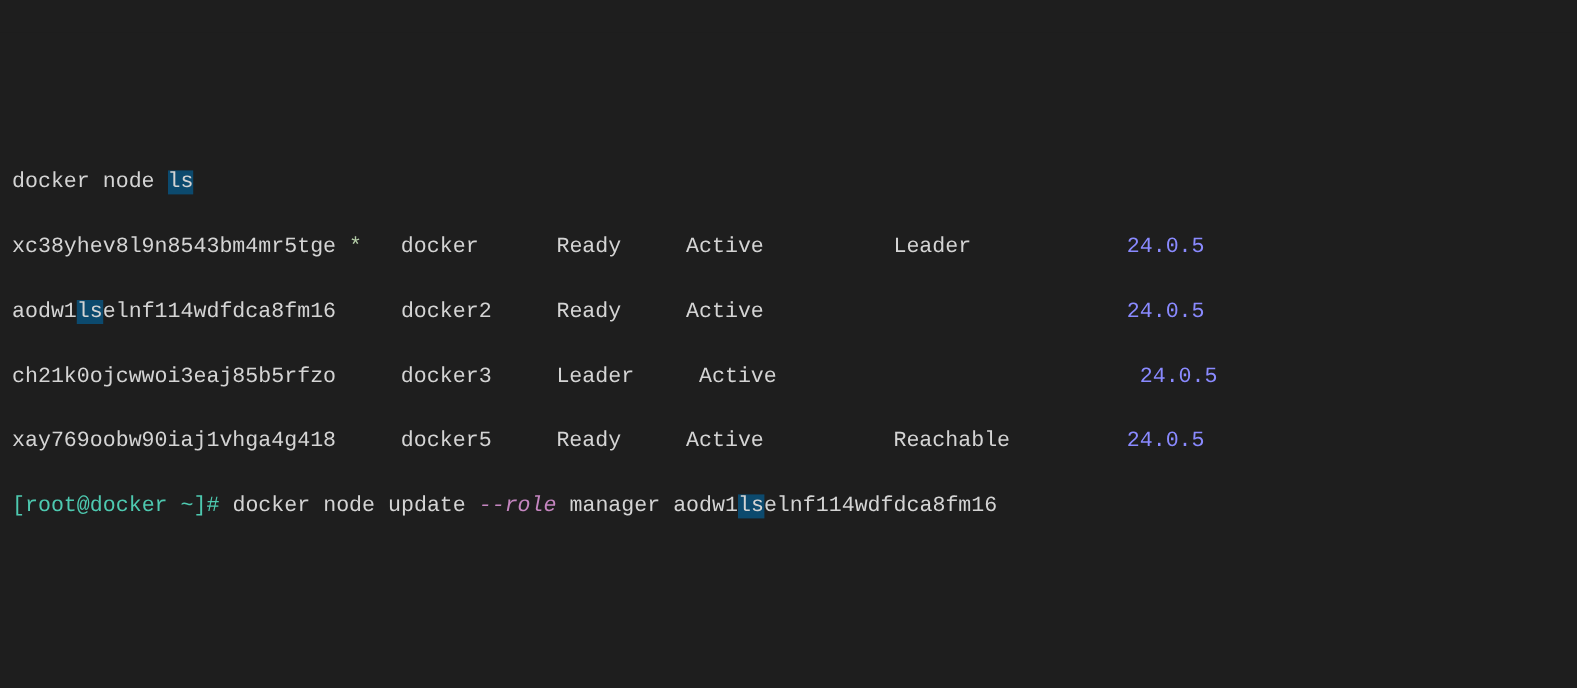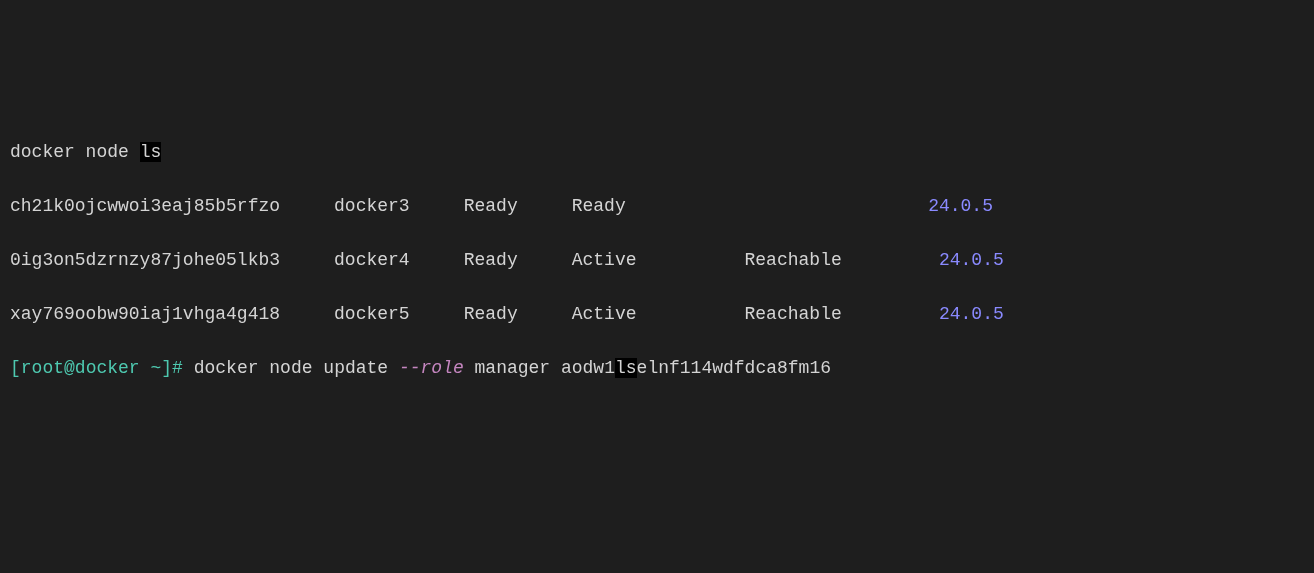--- a/index.html
+++ b/index.html
@@ -20,31 +20,32 @@
   .bracket { color: #4ec9b0; }
   .user   { color: #4ec9b0; }
   .at     { color: #4ec9b0; }
   .host   { color: #4ec9b0; font-family: Liberation Mono, monospace; }
   .path   { color: #4ec9b0; }
   .hash   { color: #4ec9b0; }
   .cmd    { color: #d4d4d4; }
   .star   { color: #b5cea8; }
   .flag   { color: #c586c0; font-style: italic; }
   .ver    { color: #8a8aff; }
-  .hl     { background: #000000; }
+  .hl     { background: #0c4a6e; }
   .hdr    { color: #d4d4d4; font-weight: 600; }
 </style>
 </head>
 <body>
 
 
 <div class="terminal">
 <span class="line"><span class="cmd">docker node <span class="hl">ls</span></span></span>
-<span class="line"><span>ch21k0ojcwwoi3eaj85b5rfzo     docker3     Ready     Ready                            </span><span class="ver">24.0.5</span></span>
-<span class="line"><span>0ig3on5dzrnzy87johe05lkb3     docker4     Ready     Active          Reachable         </span><span class="ver">24.0.5</span></span>
+<span class="line"><span><span>xc38yhev8l9n8543bm4mr5tge</span><span class="star"> *</span><span>   docker      Ready     Active          Leader            </span></span><span class="ver">24.0.5</span></span>
+<span class="line"><span>aodw1<span class="hl">ls</span>elnf114wdfdca8fm16     docker2     Ready     Active                            </span><span class="ver">24.0.5</span></span>
+<span class="line"><span>ch21k0ojcwwoi3eaj85b5rfzo     docker3     Leader     Active                            </span><span class="ver">24.0.5</span></span>
 <span class="line"><span>xay769oobw90iaj1vhga4g418     docker5     Ready     Active          Reachable         </span><span class="ver">24.0.5</span></span>
 <span class="line"><span class="bracket">[</span><span class="user">root</span><span class="at">@</span><span class="host">docker</span><span class="path"> </span><span class="path">~</span><span class="bracket">]</span><span class="hash"># </span><span class="cmd">docker node update </span><span class="flag">--role</span><span class="cmd"> manager aodw1<span class="hl">ls</span>elnf114wdfdca8fm16</span></span>
 <span class="line"></span>
 
 
 
 
 
 
 

